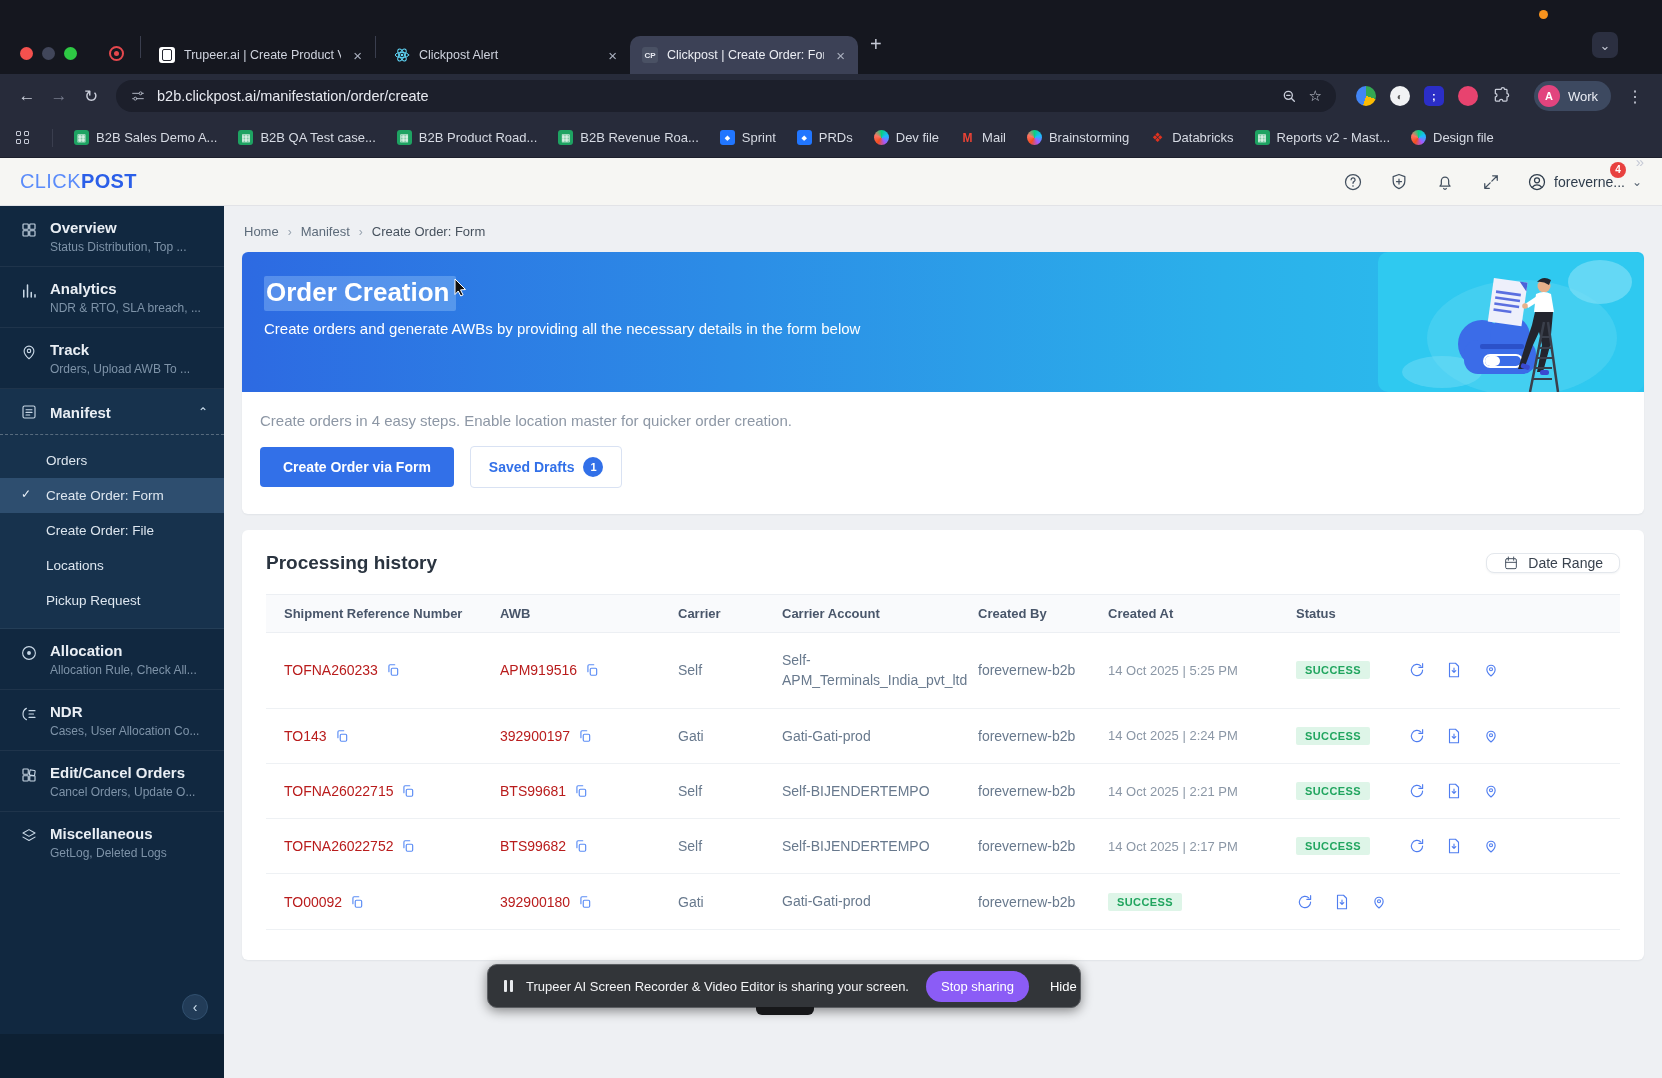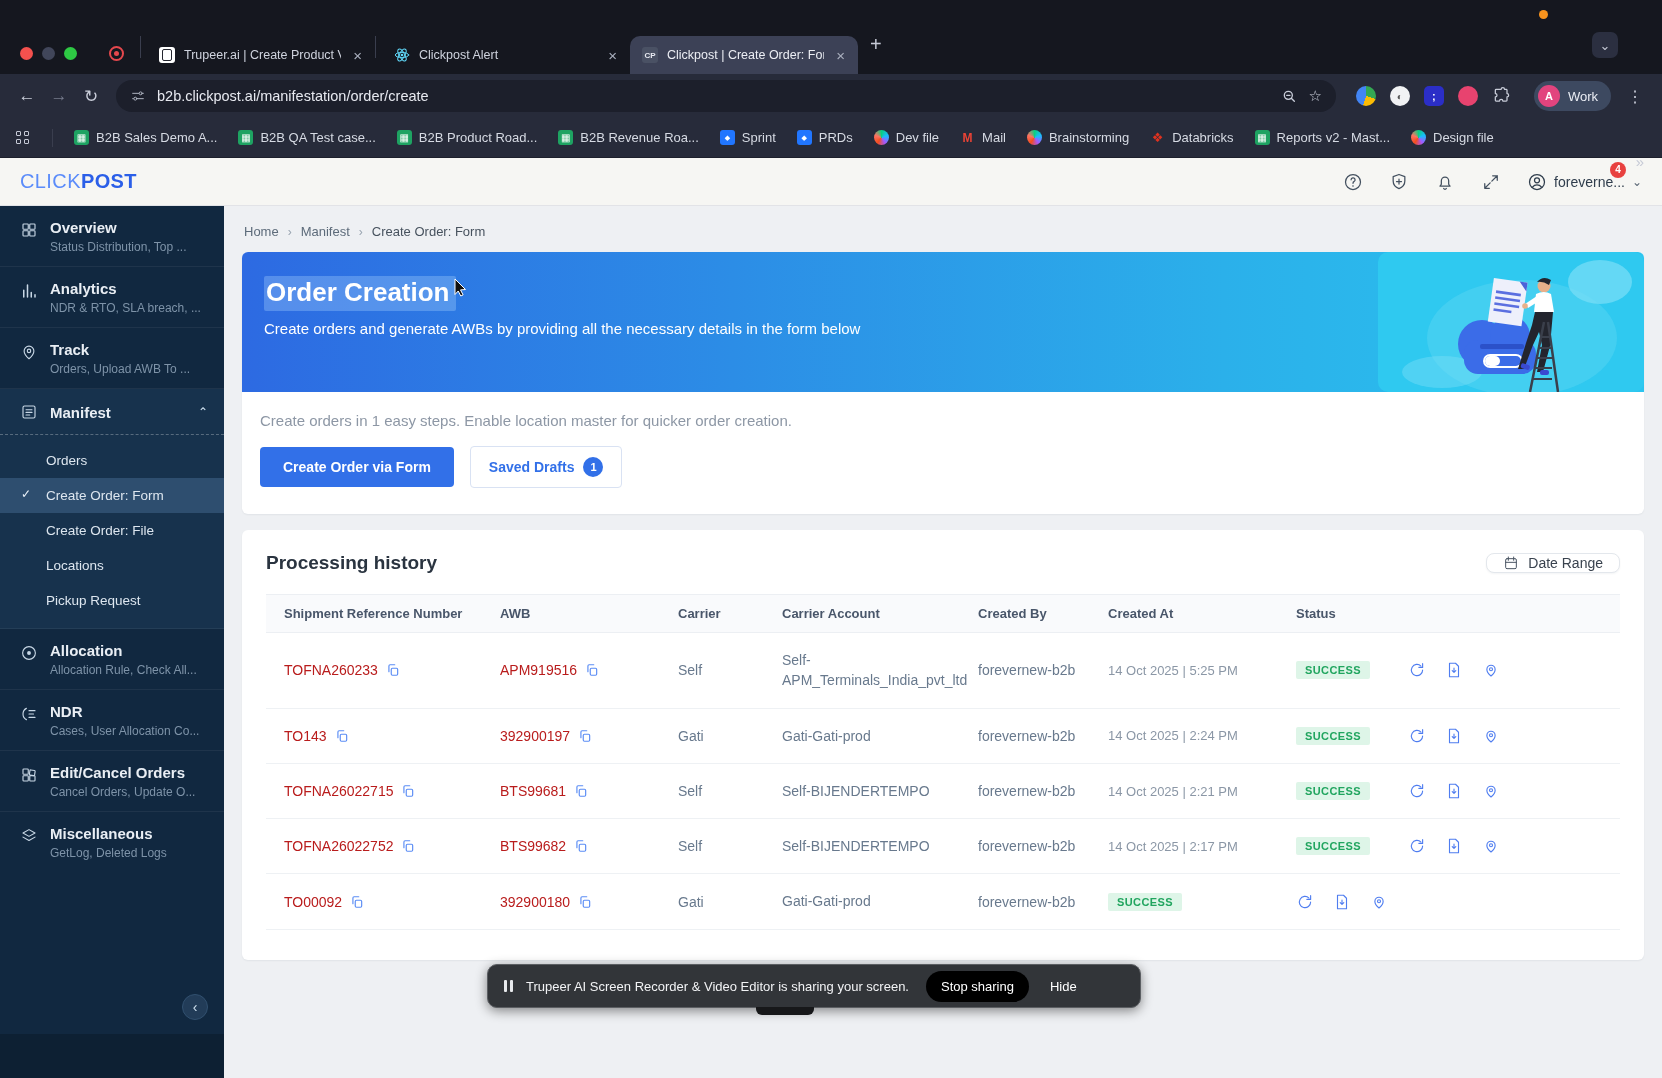--- a/index.html
+++ b/index.html
@@ -116,25 +116,25 @@
   .td{font-size:14px;color:#68798d;padding:17px 10px 17px 0}
   .td.ref,.td.awb{color:#b91c1c;display:flex;align-items:center;gap:8px}
   .td.created{color:#8b97a6;font-size:13px}
   .td.acct{word-break:break-word;line-height:1.45}
   .ic-copy{width:14px;height:14px;color:#5b8df5;flex-shrink:0}
   .badge{display:inline-block;background:#def5e8;color:#21a55f;font-size:11px;font-weight:700;letter-spacing:.4px;padding:3px 9px;border-radius:2px}
   .actions{display:flex;gap:19px;color:#4f7df0;padding-right:10px}
   .act{width:18px;height:18px}
 
   
-  .share{position:absolute;left:487px;top:964px;width:654px;height:44px;background:#323539;border:1px solid #5c5f63;border-radius:10px;display:flex;align-items:center;gap:13px;padding:0 12px 0 16px;color:#f2f3f5;font-size:13px;box-shadow:0 3px 12px rgba(0,0,0,.45)}
+  .share{position:absolute;left:487px;top:964px;width:594px;height:44px;background:#323539;border:1px solid #5c5f63;border-radius:10px;display:flex;align-items:center;gap:13px;padding:0 12px 0 16px;color:#f2f3f5;font-size:13px;box-shadow:0 3px 12px rgba(0,0,0,.45)}
   .pausei{display:flex;gap:3px}
   .pausei i{width:3px;height:12px;background:#e8eaed;display:block;border-radius:1px}
   .sharemsg{white-space:nowrap}
-  .stopbtn{background:#000000;color:#fff;border:none;border-radius:16px;padding:8px 15px;font-size:13px;font-family:inherit;margin-left:4px;white-space:nowrap}
+  .stopbtn{background:#8b5cf6;color:#fff;border:none;border-radius:16px;padding:8px 15px;font-size:13px;font-family:inherit;margin-left:4px;white-space:nowrap}
   .hidelink{color:#fff;margin:0 10px 0 8px}
   .handle{position:absolute;left:756px;top:1007px;width:58px;height:8px;background:#17181a;border-radius:0 0 6px 6px}
 
   svg{display:block}
   .st{fill:none;stroke:currentColor;stroke-width:2;stroke-linecap:round;stroke-linejoin:round}
   .st15{fill:none;stroke:currentColor;stroke-width:1.5;stroke-linecap:round;stroke-linejoin:round}
 </style>
 </head>
 <body>
 
@@ -462,21 +462,21 @@
             <rect x="149" y="112" width="9" height="5" rx="2" transform="rotate(18 153 114)" fill="#3a4ad0"></rect>
 
             <path d="M158 140L172 70M186 140L176 70" stroke="#3a3f4b" stroke-width="2.5" fill="none"></path>
             <path d="M166 96h14M164 106h16M162 116h18M160 127h20M168 85h10" stroke="#3a3f4b" stroke-width="2.2"></path>
           </svg>
           <svg class="cursor" viewBox="0 0 17 19">
             <path d="M1 1l10.5 10.5-5 .4 2.6 5-2.3 1.1-2.6-5L1 16.5z" fill="#111" stroke="#fff" stroke-width="1"></path>
           </svg>
         </div>
         <div class="qrow">
-          <div class="helper">Create orders in 1 easy steps. Enable location master for quicker order creation.</div>
+          <div class="helper">Create orders in 4 easy steps. Enable location master for quicker order creation.</div>
           <div class="btnrow">
             <button class="btnp">Create Order via Form</button>
             <button class="btns">
               <span>Saved Drafts</span>
               <span class="dbadge">1</span>
             </button>
           </div>
         </div>
       </div>
 

